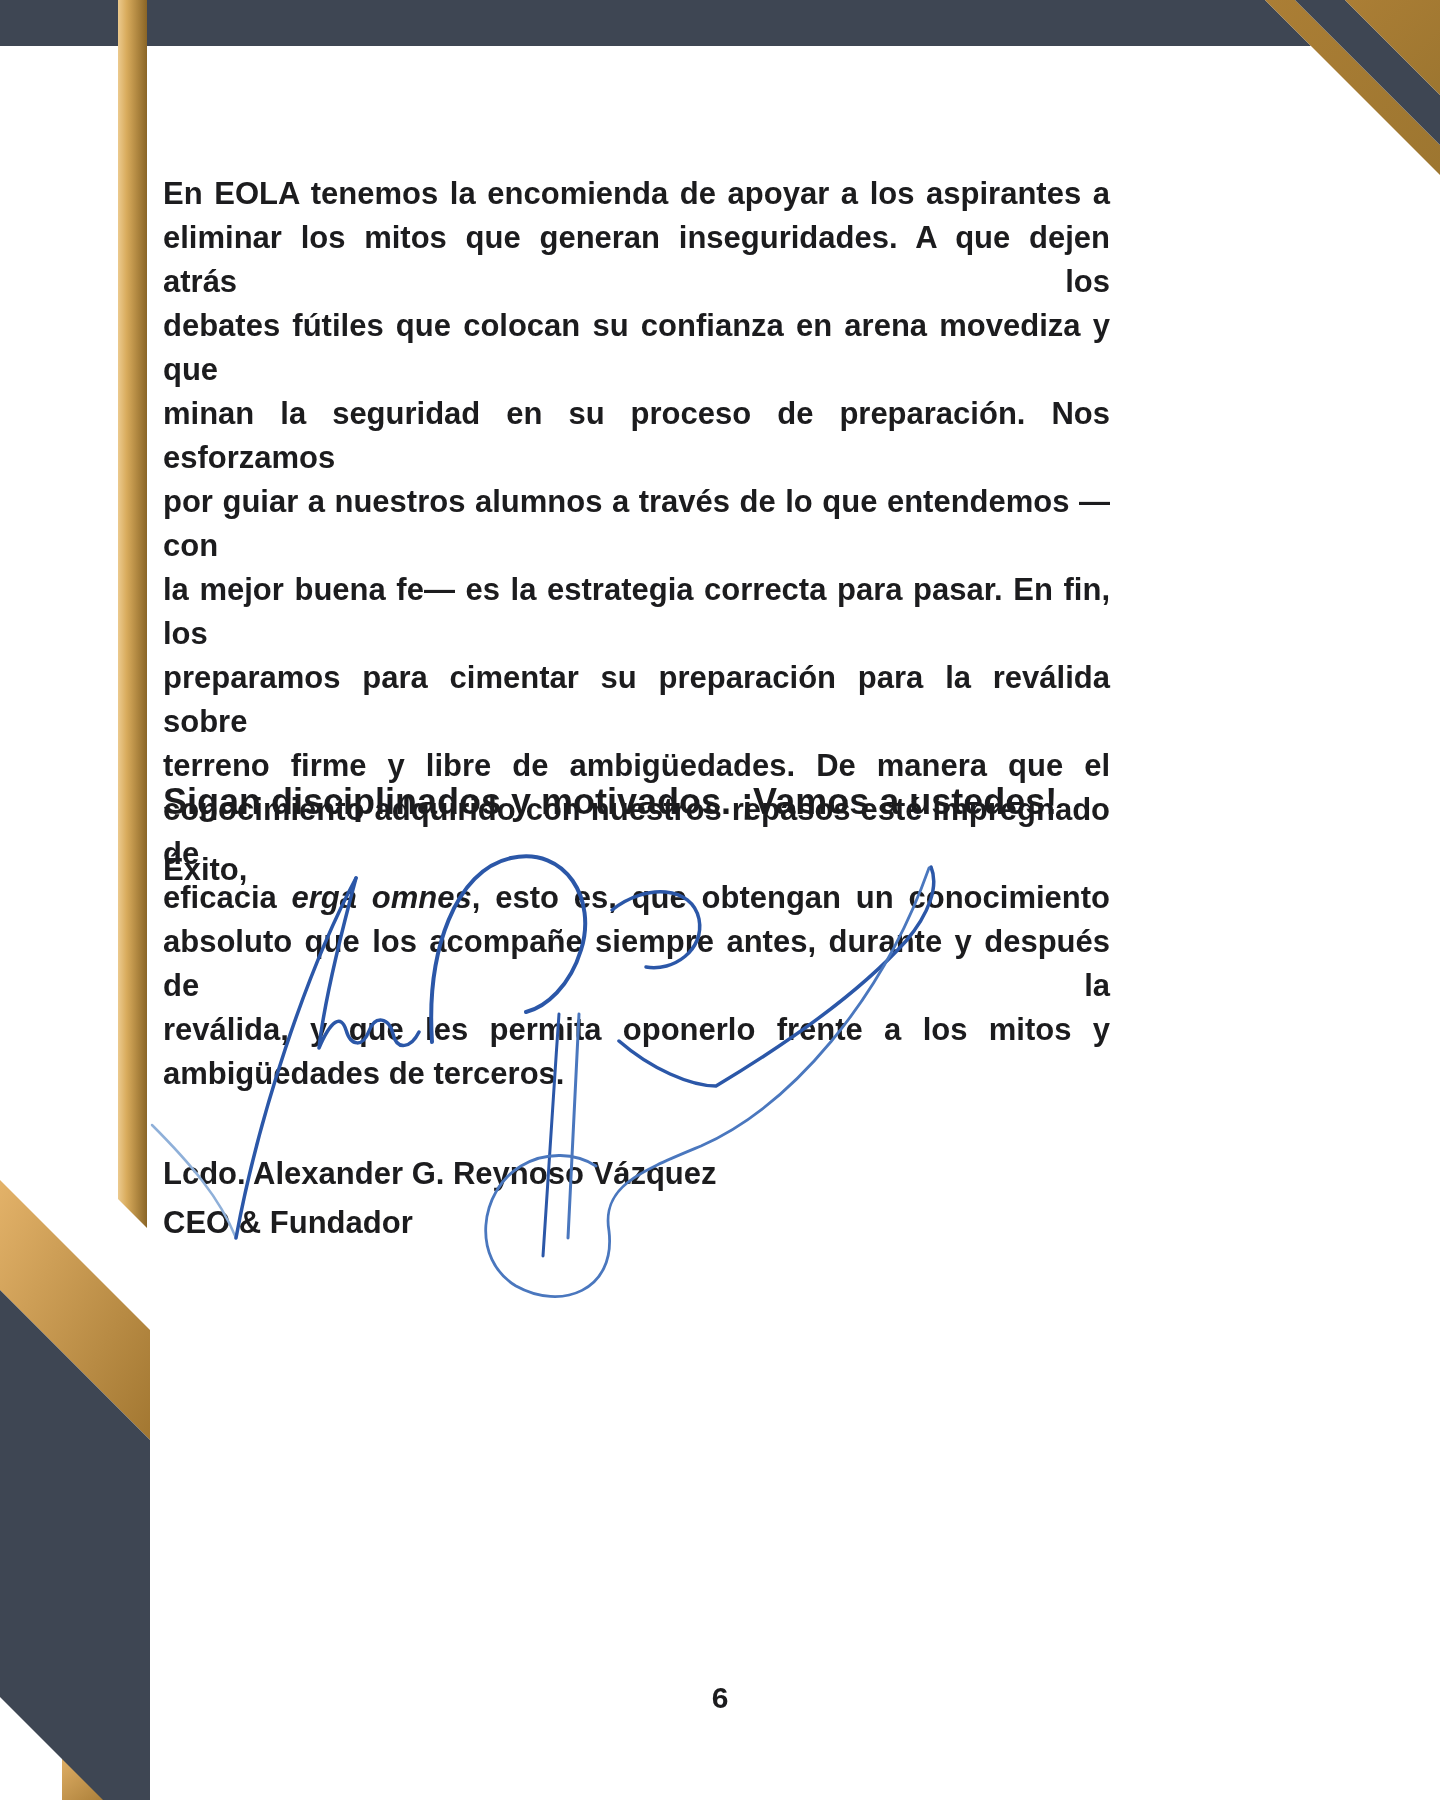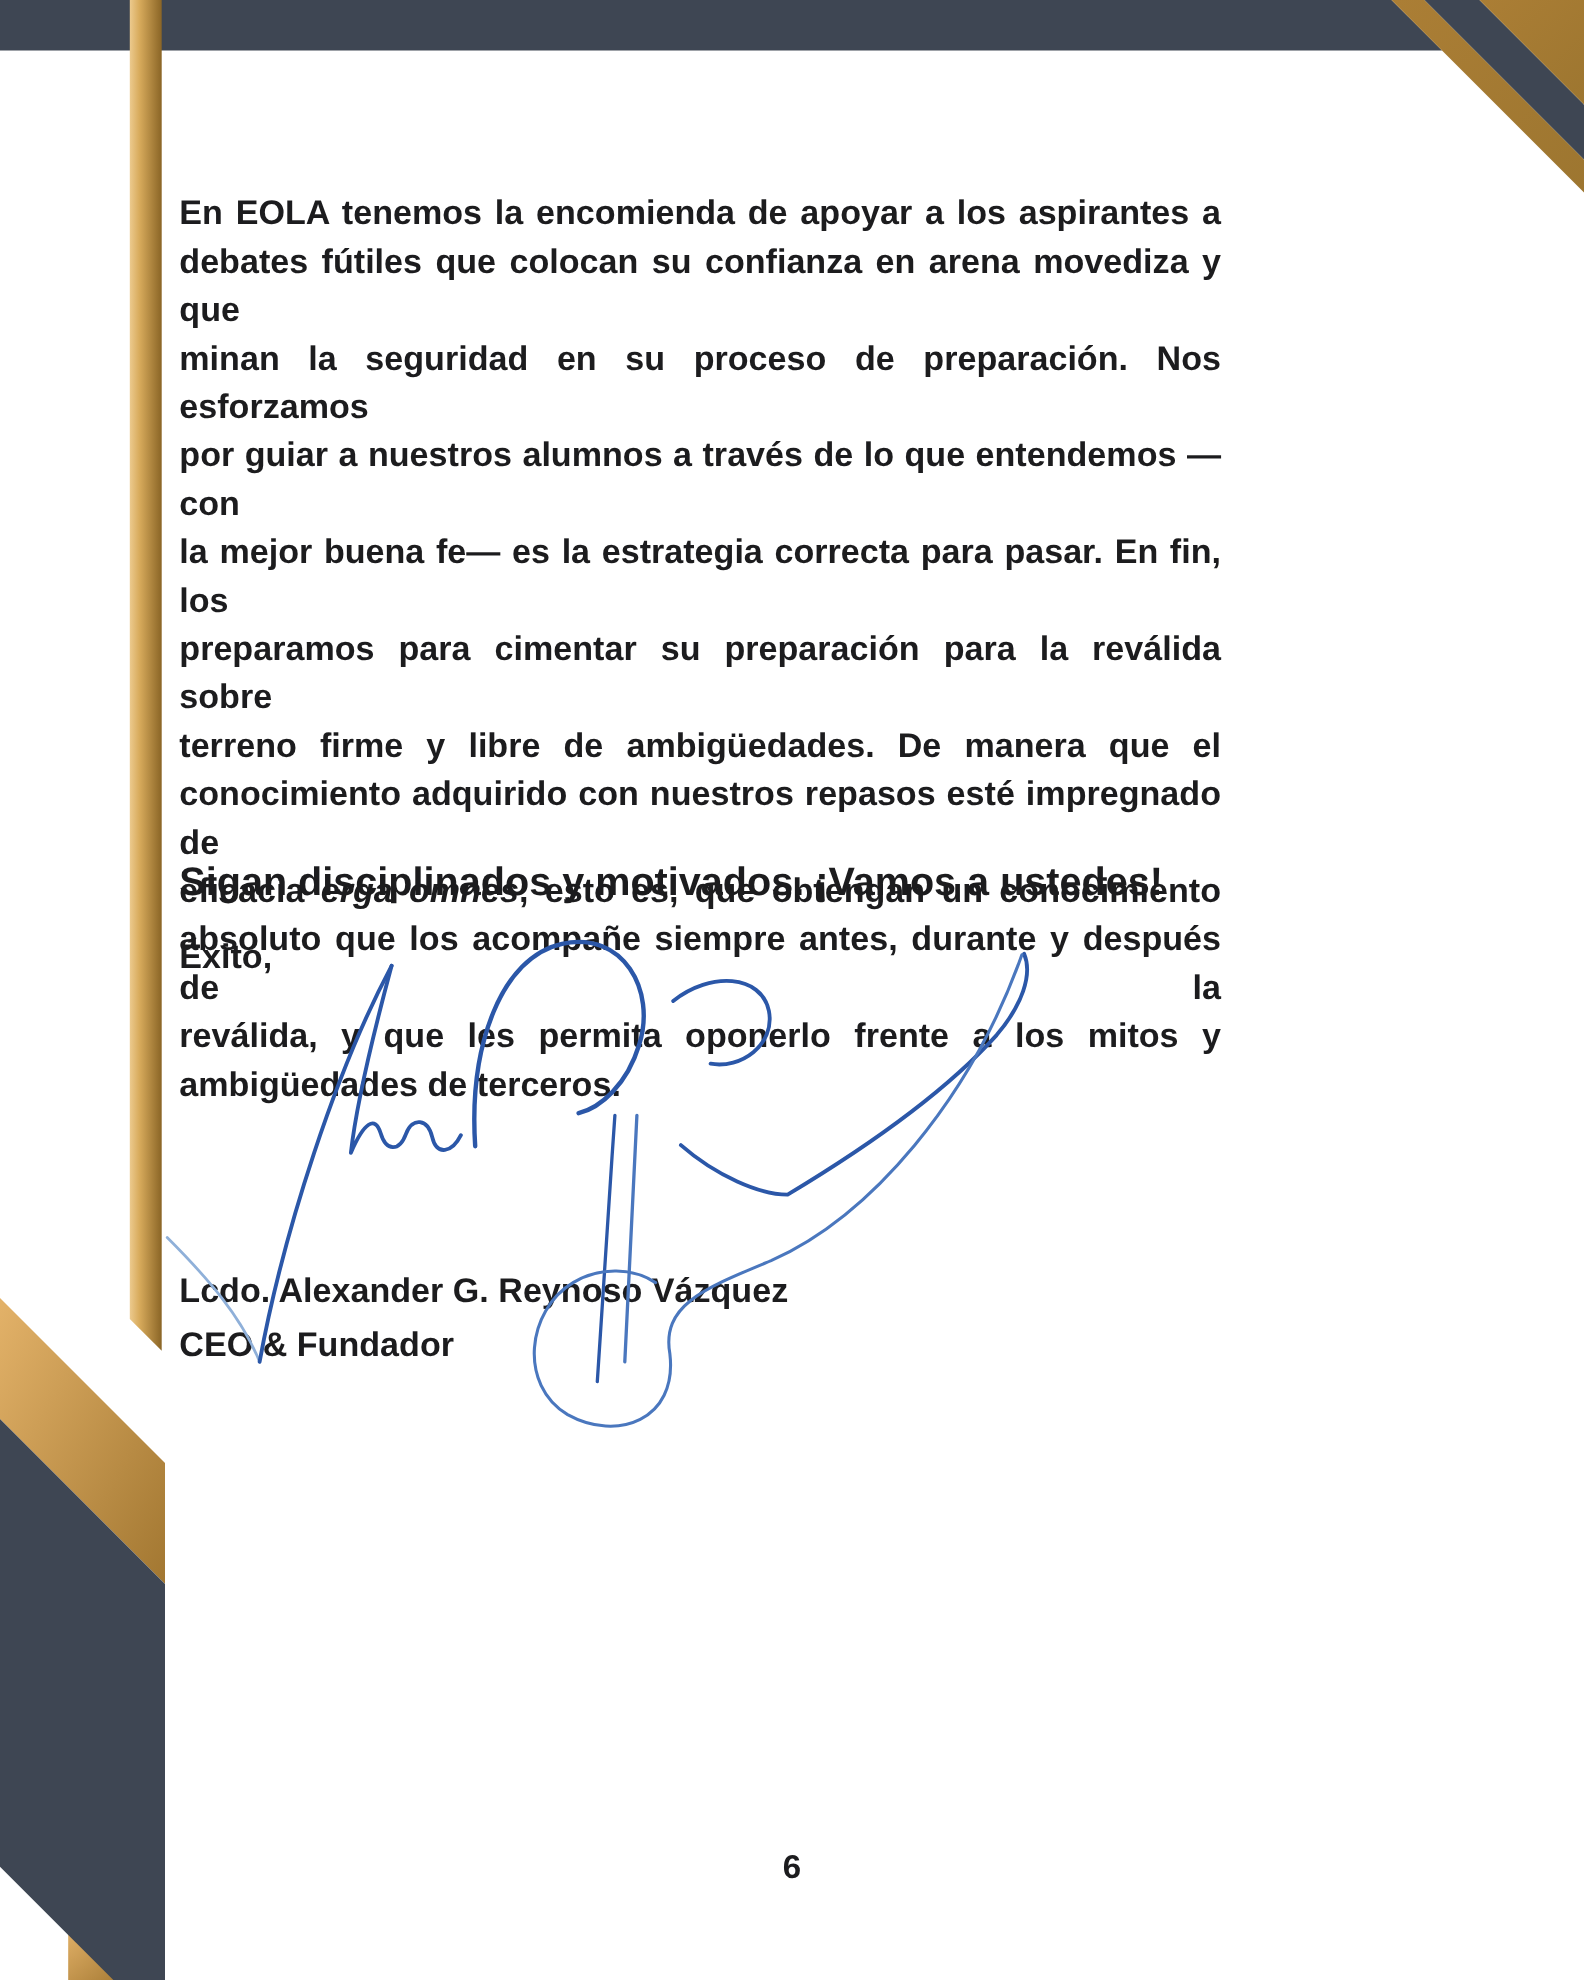--- a/index.html
+++ b/index.html
@@ -49,20 +49,21 @@
   }
 </style>
 </head>
 <body>
 
 <div class="page">
 
   <div class="textlayer letter">
     <div class="body-paragraph">
         <div class="pline"><span>En EOLA tenemos la encomienda de apoyar a los aspirantes a</span></div>
+        <div class="pline"><span>eliminar los mitos que generan inseguridades. A que dejen atrás los</span></div>
         <div class="pline"><span>debates fútiles que colocan su confianza en arena movediza y que</span></div>
         <div class="pline"><span>minan la seguridad en su proceso de preparación. Nos esforzamos</span></div>
         <div class="pline"><span>por guiar a nuestros alumnos a través de lo que entendemos —con</span></div>
         <div class="pline"><span>la mejor buena fe— es la estrategia correcta para pasar. En fin, los</span></div>
         <div class="pline"><span>preparamos para cimentar su preparación para la reválida sobre</span></div>
         <div class="pline"><span>terreno firme y libre de ambigüedades. De manera que el</span></div>
         <div class="pline"><span>conocimiento adquirido con nuestros repasos esté impregnado de</span></div>
         <div class="pline"><span>eficacia </span><span class="it">erga omnes</span><span>, esto es, que obtengan un conocimiento</span></div>
         <div class="pline"><span>absoluto que los acompañe siempre antes, durante y después de la</span></div>
         <div class="pline"><span>reválida, y que les permita oponerlo frente a los mitos y</span></div>

